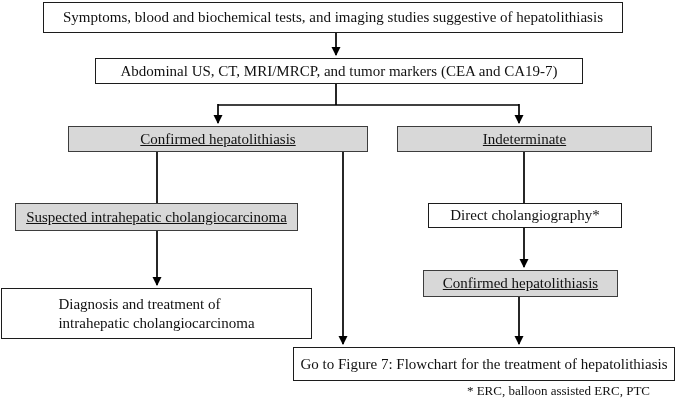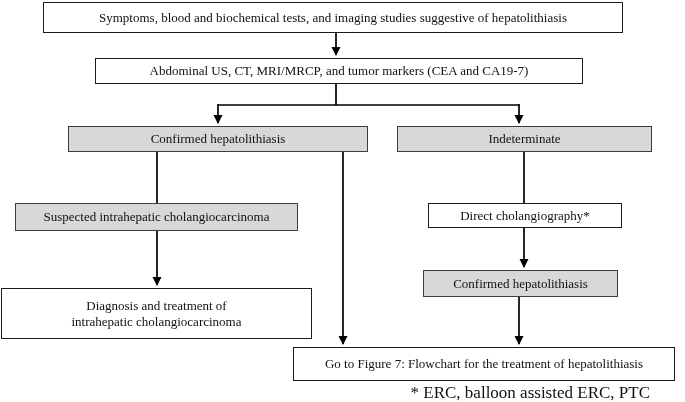--- a/index.html
+++ b/index.html
@@ -10,42 +10,43 @@
     font-family:"Liberation Serif","DejaVu Serif",serif;
     color:var(--text_color,#111111);
     overflow:hidden;
   }
   .connectors{position:absolute;left:0;top:0;width:685px;height:402px;}
   .connectors line{stroke:var(--line_color,#000000);stroke-width:1.7;}
   .connectors .ah{fill:var(--line_color,#000000);}
   .node{
     position:absolute;box-sizing:border-box;
     display:flex;align-items:center;justify-content:center;
-    text-align:center;font-size:13px;line-height:1.22;
+    text-align:left;font-size:15px;line-height:1.22;
     background:var(--white_fill,#ffffff);
     border:1.3px solid var(--box_border,#1c1c1c);
     white-space:pre-line;
   }
   .gray{
     background:var(--gray_fill,#d8d8d8);
     border:1.8px solid var(--gray_border,#3d3d3d);
+    text-decoration:underline;
   }
   .thick{border-width:1.7px;}
   #n-symptoms{left:43px;top:2px;width:580px;height:31px;}
   #n-abdominal{left:95px;top:58px;width:488px;height:26px;}
   #n-confirmed-left{left:68px;top:126px;width:300px;height:26px;}
   #n-indeterminate{left:397px;top:126px;width:255px;height:26px;}
   #n-suspected{left:15px;top:203px;width:283px;height:28px;}
   #n-direct{left:428px;top:203px;width:194px;height:25px;font-family:Liberation Serif, serif;}
   #n-confirmed-right{left:423px;top:270px;width:195px;height:27px;}
   #n-diagnosis{left:1px;top:288px;width:311px;height:51px;}
   #n-goto{left:293px;top:347px;width:382px;height:34px;}
   .footnote{
     position:absolute;right:35px;top:383px;
-    font-size:17px;
+    font-size:13px;
     text-align:center;
   }
 </style>
 </head>
 <body>
 
 <div class="canvas">
 
   <svg class="connectors" viewBox="0 0 685 402" xmlns="http://www.w3.org/2000/svg">
     <defs>

